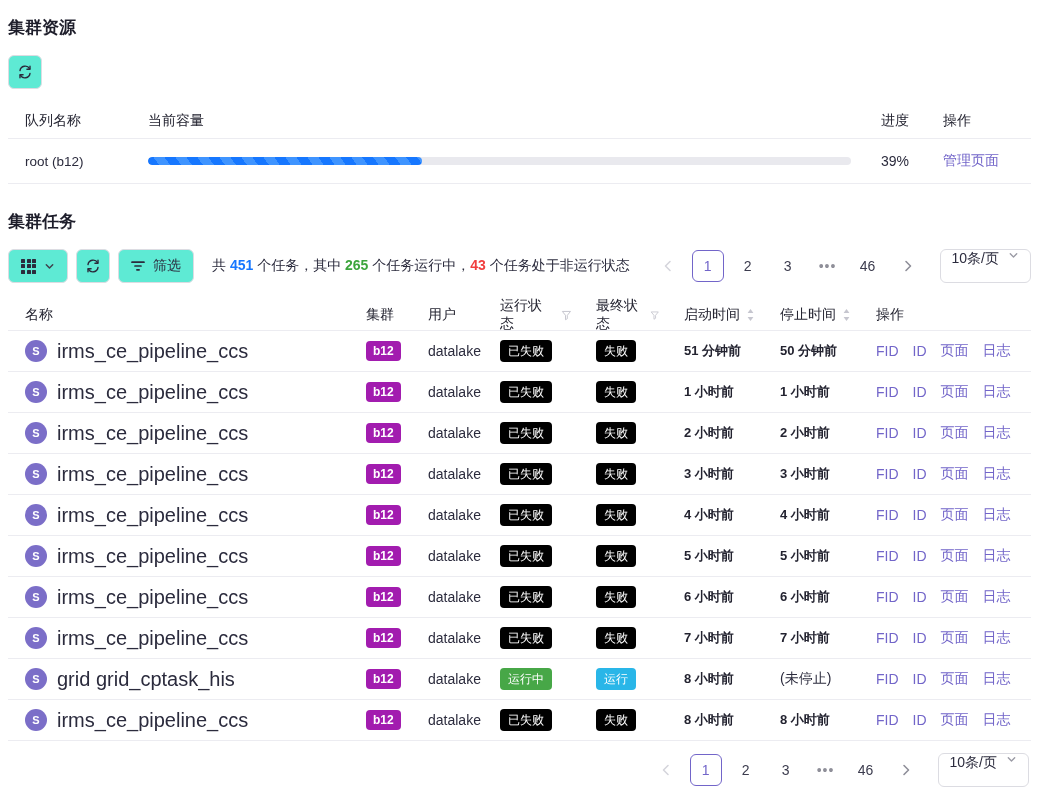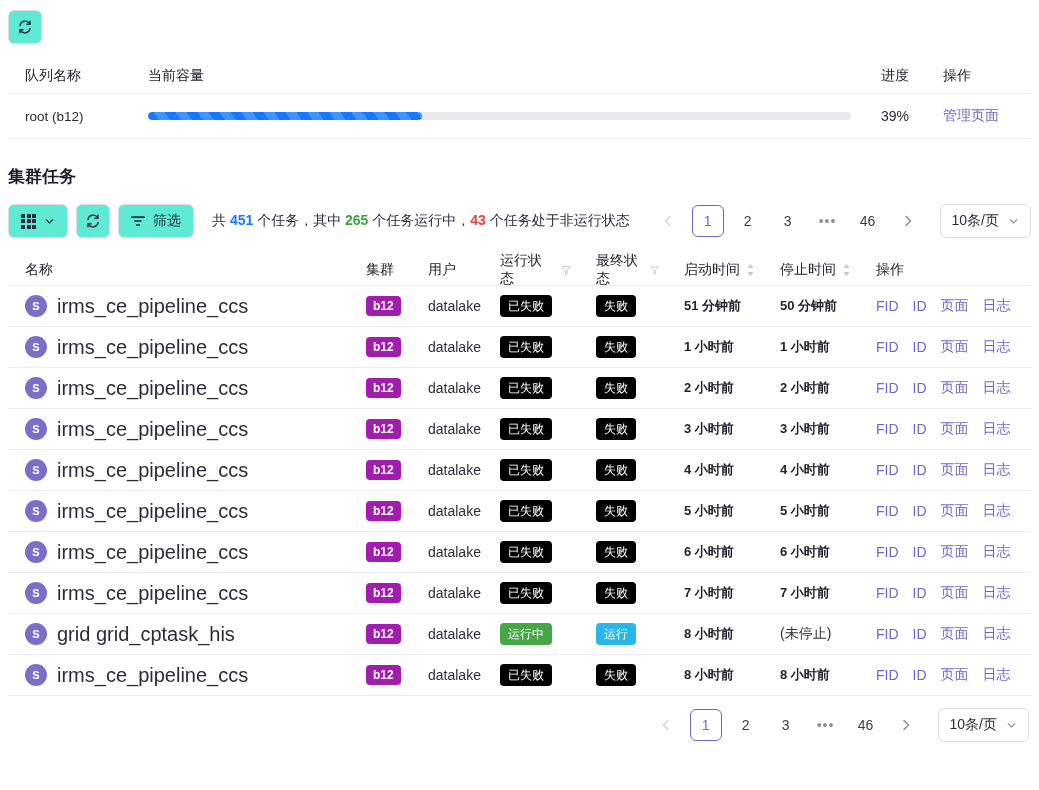--- a/index.html
+++ b/index.html
@@ -92,35 +92,36 @@
   .pg-item {
     min-width: 32px; height: 32px; border-radius: 6px;
     display: inline-flex; align-items: center; justify-content: center;
     font-size: 14px; color: #3c3c4e; background: #fff;
     border: 1px solid transparent; cursor: pointer; box-sizing: border-box;
   }
   .pg-item.active { border-color: #7265c9; color: #7265c9; }
   .pg-ellipsis { color: #8f8f99; cursor: default; letter-spacing: 1px; }
   .page-size {
     height: 34px; border: 1px solid #dcdce2; border-radius: 6px;
-    display: inline-flex; align-items: center; gap: 9px;
+    display: inline-flex; gap: 9px;
     padding: 0 11px; font-size: 14px; margin-left: 8px; background: #fff;
     cursor: pointer; box-sizing: border-box;
   }
   .footer { display: flex; justify-content: flex-end; margin-top: 12px; padding-right: 2px; }
 
   .mt-sm { margin-top: 14px; }
   .mb-gap { margin-bottom: 26px; }
 </style>
 </head>
 <body>
 
 <div class="page">
 
   
+  <h2 class="section-title">集群资源</h2>
 
   <button class="icon-btn">
     <svg viewBox="0 0 24 24" width="16" height="16" fill="none" stroke="#2b2b3d" stroke-width="2.1" stroke-linecap="round" stroke-linejoin="round">
       <path d="M4.5 10 A 7.8 7.8 0 0 1 19 7.2"></path>
       <path d="M19.5 3.2 V 7.8 H 14.9"></path>
       <path d="M19.5 14 A 7.8 7.8 0 0 1 5 16.8"></path>
       <path d="M4.5 20.8 V 16.2 H 9.1"></path>
     </svg>
   </button>
 

